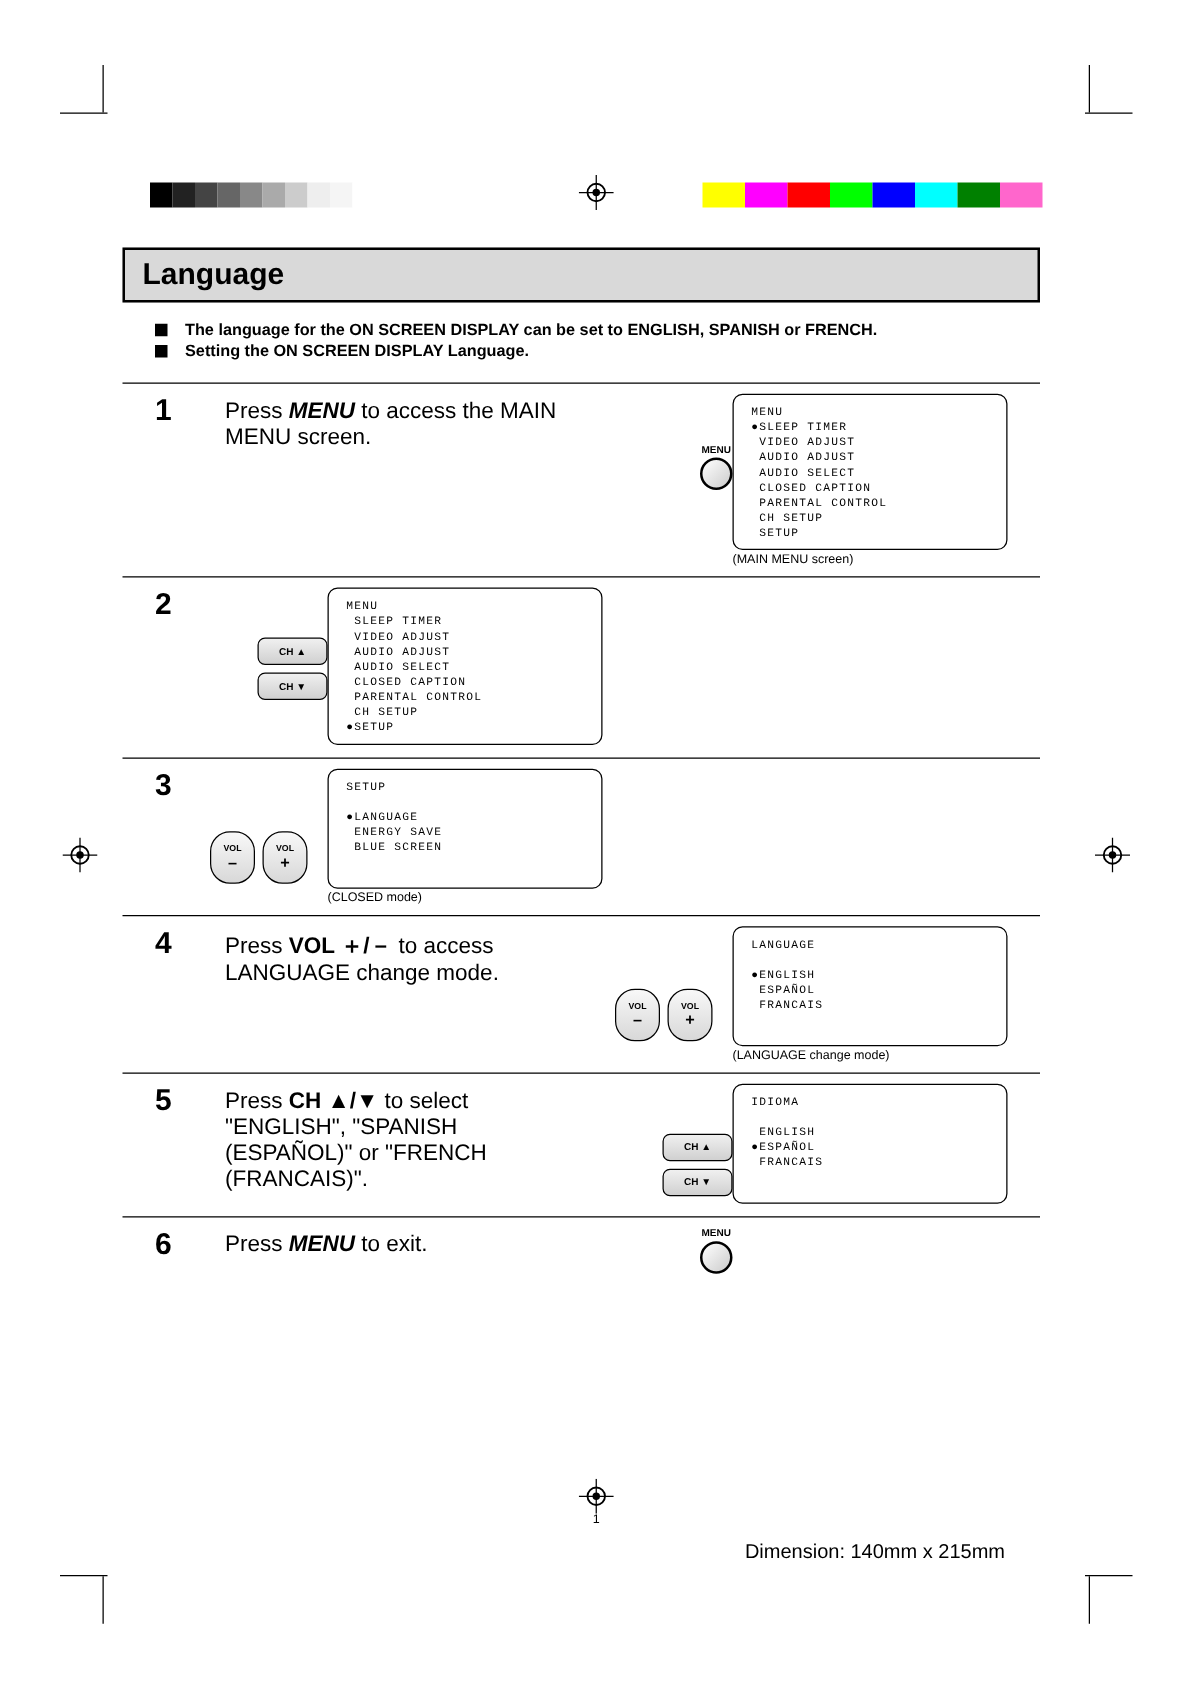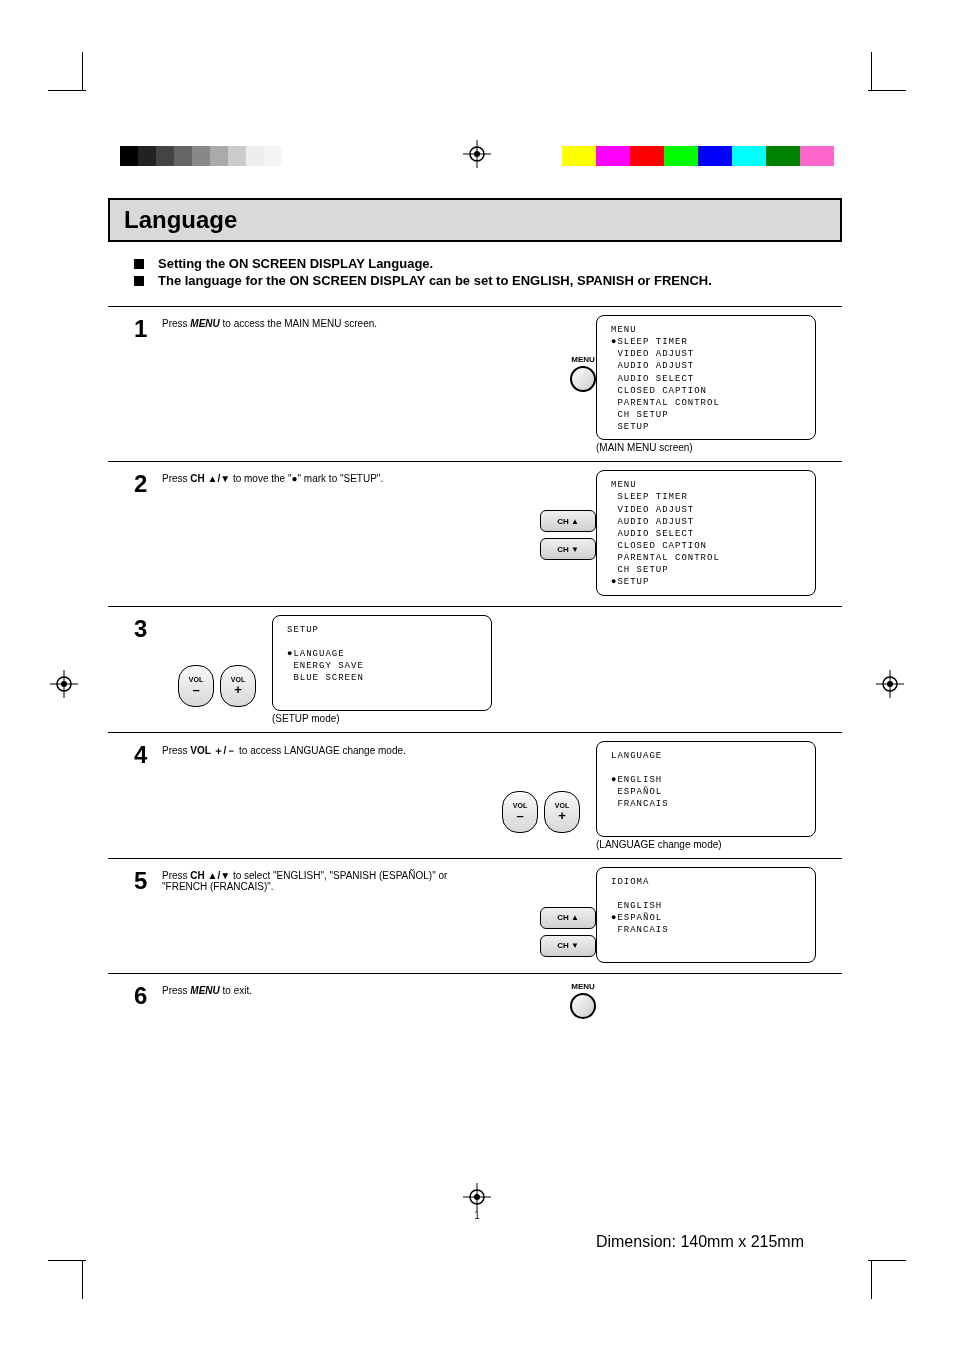--- a/index.html
+++ b/index.html
@@ -30,21 +30,21 @@
 
   .color-bar { position: absolute; top: 146px; height: 20px; display: flex; }
   .color-bar.left { left: 120px; }
   .color-bar.right { right: 120px; }
   .sw { height: 20px; }
   .left .sw { width: 18px; }
   .right .sw { width: 34px; }
 
   .page {
     position: absolute;
-    left: 108px;
+    left: 98px;
     top: 198px;
     width: 734px;
   }
   .title-box {
     border: 2px solid #000;
     background: #d9d9d9;
     padding: 6px 14px;
     margin-bottom: 14px;
   }
   .title-box h1 {
@@ -64,23 +64,24 @@
   }
   .step.last { border-bottom: none; }
   .num {
     font-size: 24px;
     font-weight: bold;
     width: 28px;
     flex-shrink: 0;
   }
   .step-body {
     flex: 1;
-    font-size: 10px;
+    font-size: 18px;
     padding-top: 3px;
     padding-right: 8px;
+    margin-left: 28px;
   }
   .step-body .em { font-style: italic; font-weight: bold; }
   .step-body .b { font-weight: bold; }
   .controls {
     width: 110px;
     flex-shrink: 0;
     display: flex;
     flex-direction: column;
     align-items: flex-end;
     justify-content: flex-end;
@@ -183,25 +184,25 @@
     <div class="sw" style="background: rgb(255, 102, 204);"></div>
   </div>
 
 <div class="page">
   <div class="title-box">
     <h1>Language</h1>
   </div>
   <div class="intro">
     <div class="intro-line">
         <span class="sq"></span>
-        <span>Setting the ON SCREEN DISPLAY Language.</span>
+        <span>The language for the ON SCREEN DISPLAY can be set to ENGLISH, SPANISH or FRENCH.</span>
       </div>
     <div class="intro-line">
         <span class="sq"></span>
-        <span>The language for the ON SCREEN DISPLAY can be set to ENGLISH, SPANISH or FRENCH.</span>
+        <span>Setting the ON SCREEN DISPLAY Language.</span>
       </div>
   </div>
 
   <div class="step" style="border-top:1px solid #000;">
     <div class="num">1</div>
     <div class="step-body">
       <span>Press </span><span class="em">MENU</span><span> to access the MAIN MENU screen.</span>
     </div>
     <div class="controls">
       <div class="menu-btn"><span>MENU</span><div class="circ"></div></div>
@@ -216,23 +217,20 @@
  PARENTAL CONTROL
  CH SETUP
  SETUP
 </div>
       <div class="caption">(MAIN MENU screen)</div>
     </div>
   </div>
 
   <div class="step">
     <div class="num">2</div>
-    <div class="step-body">
-      <span>Press  </span><span class="b">CH ▲/▼</span><span>  to move the "●" mark to "SETUP".</span>
-    </div>
     <div class="controls">
       <div class="ch-btn">CH ▲</div>
       <div class="ch-btn">CH ▼</div>
     </div>
     <div class="screen-col">
       <div class="screen">MENU
  SLEEP TIMER
  VIDEO ADJUST
  AUDIO ADJUST
  AUDIO SELECT
@@ -256,21 +254,21 @@
           <span class="sign">+</span>
         </div>
     </div>
     <div class="screen-col">
       <div class="screen" style="min-height:80px;">SETUP
 
 ●LANGUAGE
  ENERGY SAVE
  BLUE SCREEN
 </div>
-      <div class="caption">(SETUP mode)</div>
+      <div class="caption">(CLOSED mode)</div>
     </div>
   </div>
 
   <div class="step">
     <div class="num">4</div>
     <div class="step-body">
       <span>Press </span><span class="b">VOL ＋/－</span><span>  to access LANGUAGE change mode.</span>
     </div>
     <div class="controls wide">
       <div class="vol-btn">

